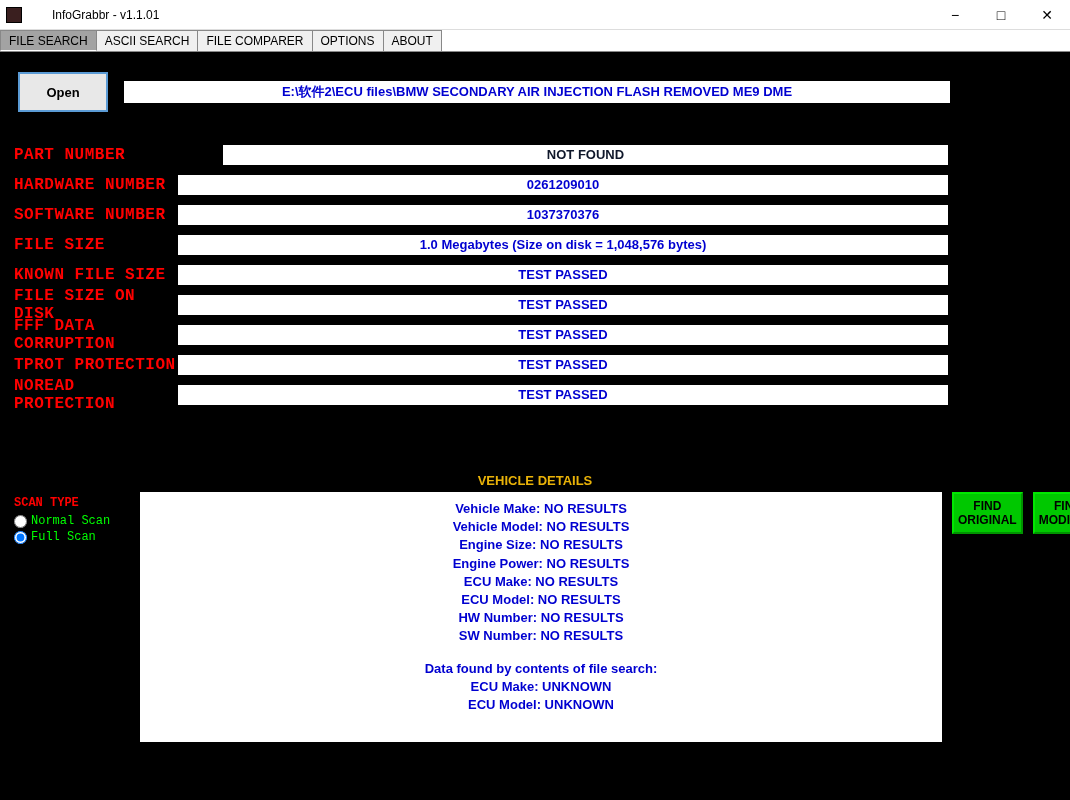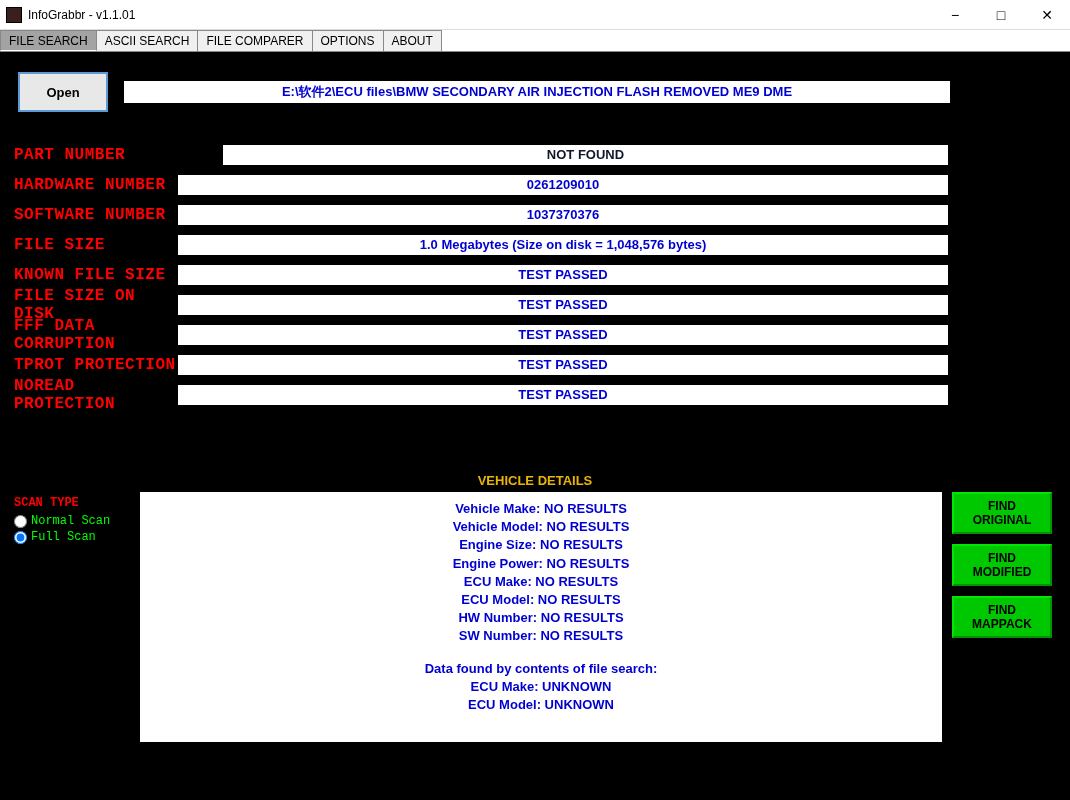--- a/index.html
+++ b/index.html
@@ -1,18 +1,18 @@
 <!DOCTYPE html>
 <html><head>
 <meta charset="utf-8">
 <style>
 * { margin: 0; padding: 0; box-sizing: border-box; }
 body { font-family: Arial, sans-serif; background: #fff; width: 1070px; height: 800px; overflow: hidden; }
 
-.titlebar { height: 30px; background: #fff; display: flex; align-items: center; border-bottom: 1px solid #ddd; }
+.titlebar { height: 30px; background: #fff; display: flex; align-items: center; border-bottom: 1px solid #ddd; gap: 24px; }
 .titlebar-icon { width: 16px; height: 16px; margin: 0 6px; background: #3a1f1f; border: 1px solid #000; }
 .titlebar-text { font-size: 12px; flex: 1; }
 .win-controls { display: flex; }
 .win-btn { width: 46px; height: 30px; display: flex; align-items: center; justify-content: center; font-size: 14px; font-family: "Segoe UI Symbol", sans-serif; cursor: pointer; }
 
 .menubar { height: 22px; background: #fff; display: flex; border-bottom: 1px solid #888; }
 .tab { padding: 3px 8px; font-size: 12px; border: 1px solid #888; border-bottom: none; background: #f0f0f0; margin-right: -1px; cursor: pointer; }
 .tab.active { background: #a3a3a3; border-bottom: 1px solid #fff; position: relative; z-index: 1; }
 
 .main { background: #000; height: 748px; padding: 10px 10px; position: relative; }
@@ -34,21 +34,21 @@
 .scan-panel { width: 120px; padding: 4px; }
 .scan-title { color: #ff0000; font-family: "Courier New", monospace; font-size: 12px; font-weight: bold; margin-bottom: 4px; }
 .radio-row { display: flex; align-items: flex-end; gap: 4px; margin-bottom: 2px; cursor: pointer; }
 .radio-row input[type="radio"] { cursor: pointer; }
 .radio-label { color: #00ff00; font-family: "Courier New", monospace; font-size: 12px; }
 
 .details-box { flex: 1; background: #fff; padding: 8px; min-height: 250px; }
 .details-line { text-align: center; color: #0000d0; font-weight: bold; font-size: 13px; line-height: 1.4; }
 .details-spacer { height: 14px; }
 
-.action-col { width: 108px; display: flex; flex-direction: column; gap: 10px; }
+.action-col { width: 108px; display: flex; flex-direction: row; gap: 10px; }
 .action-btn { width: 100px; height: 42px; background: #00c800; border: 2px outset #00e800; color: #000; font-weight: bold; font-size: 12px; text-align: center; cursor: pointer; line-height: 1.2; padding: 4px; }
 </style>
 </head>
 <body>
 
 <div class="titlebar">
   <div class="titlebar-icon"></div>
   <div class="titlebar-text">InfoGrabbr - v1.1.01</div>
   <div class="win-controls">
     <div class="win-btn">−</div>

